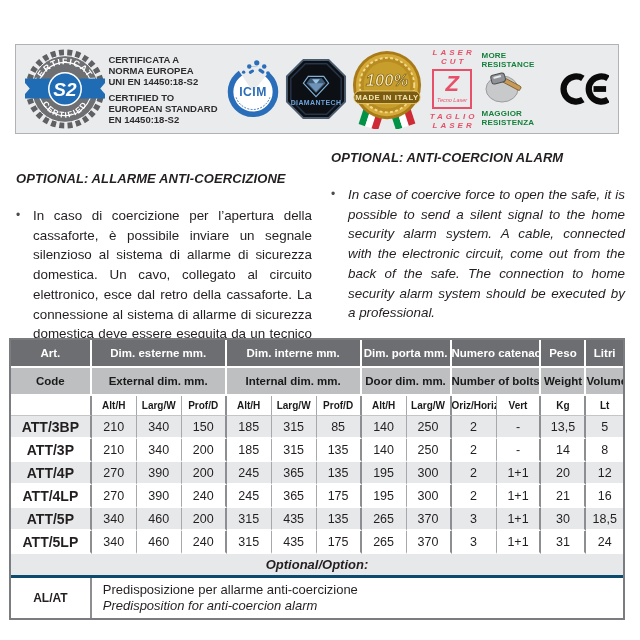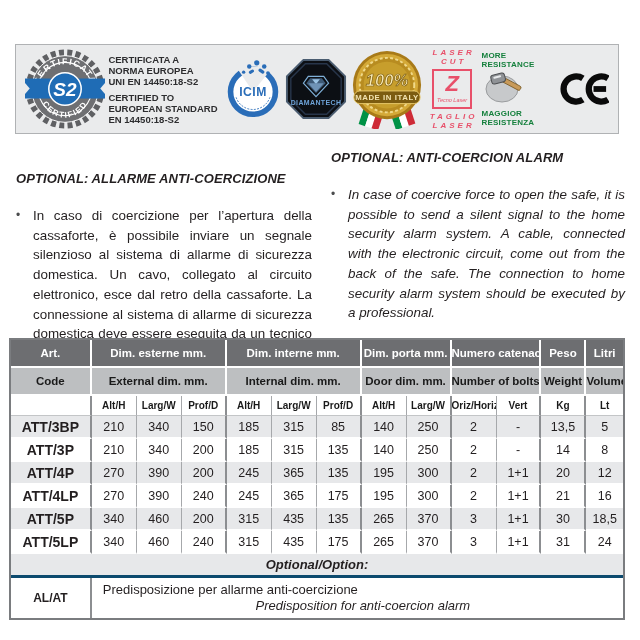--- a/index.html
+++ b/index.html
@@ -43,21 +43,21 @@
   .spec tbody td{font-size:12.5px;height:21px;border-right:1px solid #a6a8ab;border-bottom:2px solid #fff;}
   .spec tbody tr:nth-child(odd) td{background:#e7e8ea;}
   .spec tbody tr:nth-child(even) td{background:#ffffff;}
   .spec td.code{font-weight:bold;font-size:14px;}
   .spec .grp{border-right:2px solid #8c8e91 !important;}
   .spec th:last-child,.spec td:last-child{border-right:none !important;}
   .spec .opt td{background:#fff;font-weight:bold;font-style:italic;font-size:13px;height:21px;
                 border-right:none;border-bottom:3px solid #0c4a6e;}
   .spec .alat td{background:#e7e8ea;border-bottom:none;height:40px;}
   .spec .altext{text-align:left !important;padding-left:11px !important;font-size:13px;line-height:16.5px;}
-  .spec .altext .en{font-style:italic;text-align:center;}
+  .spec .altext .en{font-style:italic;}
   .spec .alcode{font-weight:bold;font-size:12px;}
 </style>
 </head>
 <body>
 
 <div class="page">
 
   <div class="banner">
 
     <svg width="80" height="82" viewBox="0 0 84 84">

